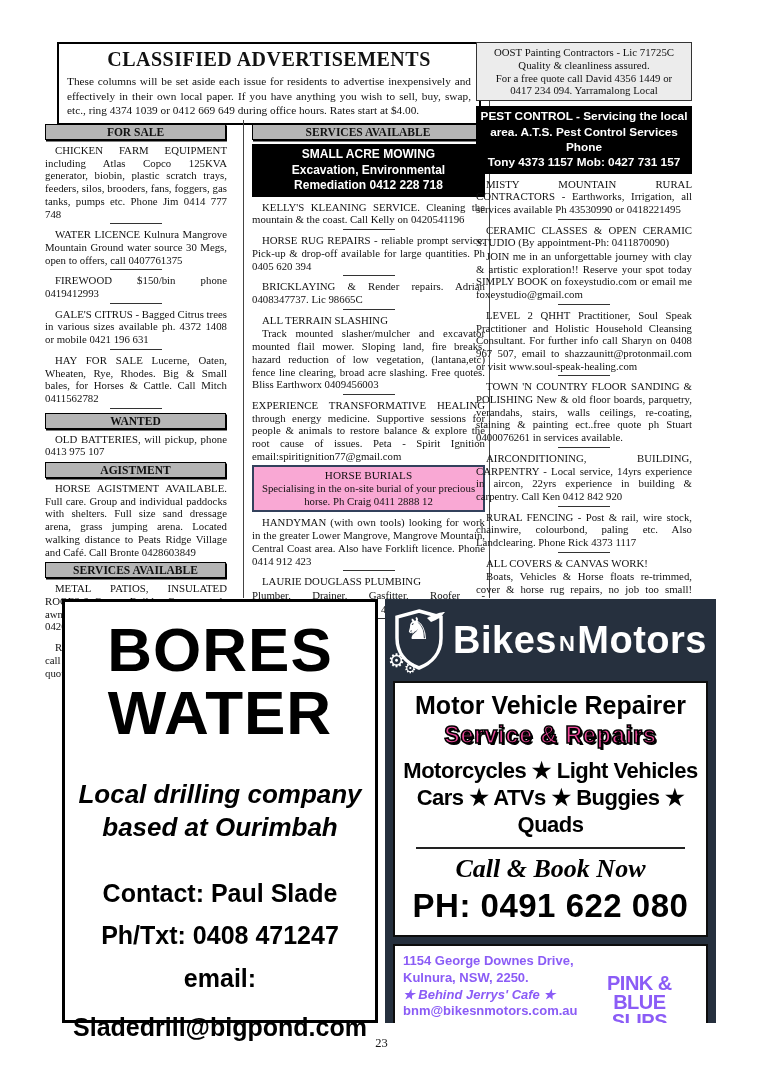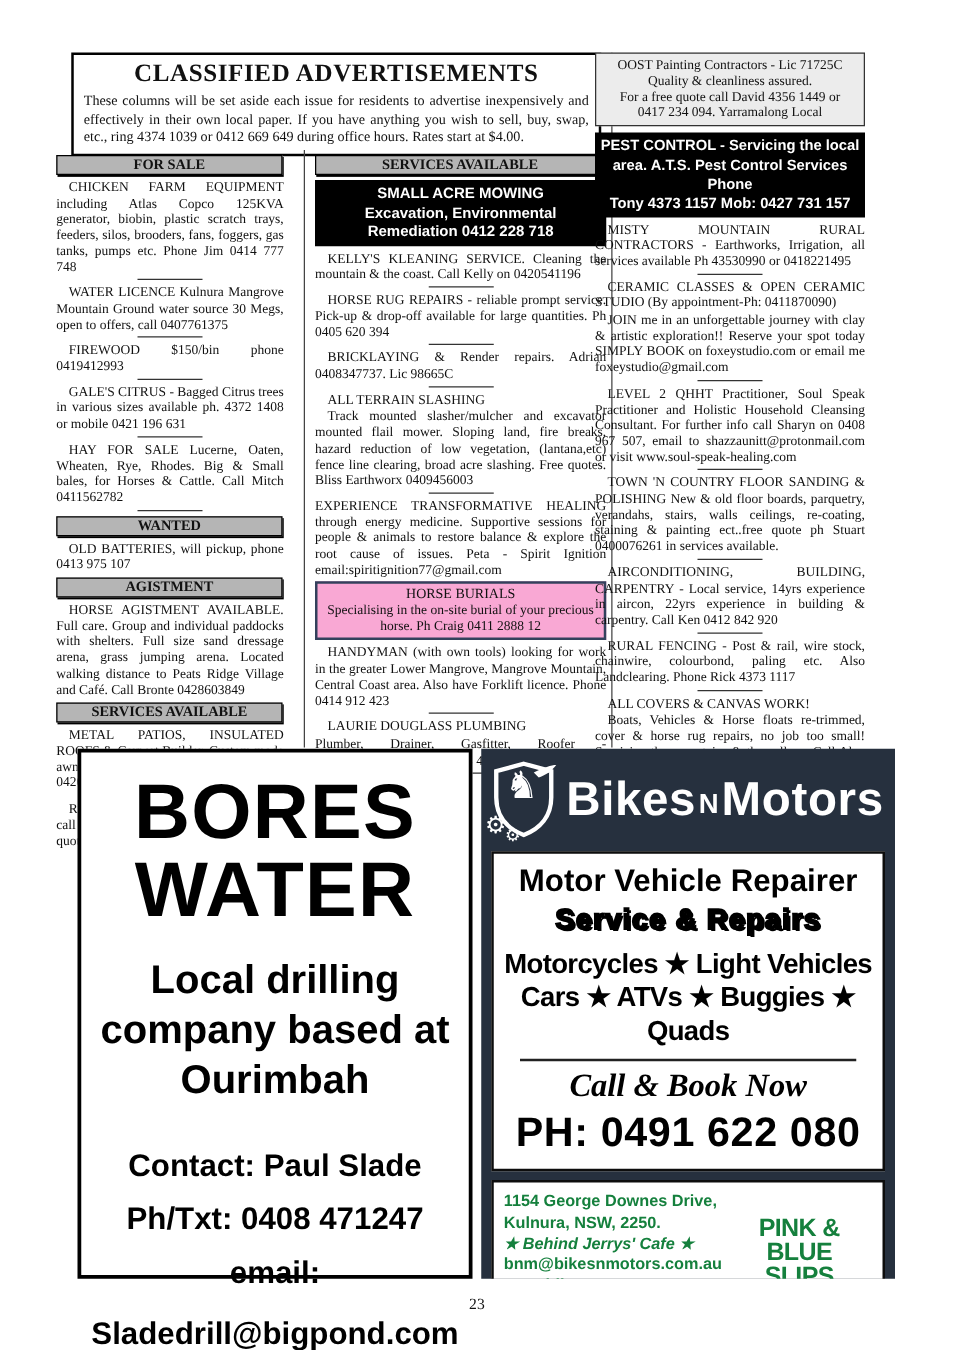--- a/index.html
+++ b/index.html
@@ -37,47 +37,47 @@
             line-height:12.8px;padding:3px 2px;margin:0 0 5px;}
   .burial-box{border:2px solid #33415c;background:#f9a8d4;text-align:center;font-size:10.8px;
               line-height:13px;padding:2px 3px;margin:3px 0 4px;}
   .burial-title{font-weight:normal;font-size:11.2px;}
 
   
   .water-ad{position:absolute;left:62px;top:599px;width:316px;height:424px;border:3px solid #000;
             box-sizing:border-box;background:#fff;text-align:center;
             font-family:"Liberation Sans",sans-serif;color:#000;}
   .wb-title{font-size:62px;font-weight:800;line-height:1.02;letter-spacing:1px;margin-top:16px;}
-  .wb-sub{font-size:32px;font-weight:bold;line-height:1.25;margin-top:19px;}
+  .wb-sub{font-size:26px;font-weight:bold;line-height:1.25;margin-top:34px;font-style:italic;}
   .wb-contact{font-size:25px;font-weight:bold;margin-top:36px;}
   .wb-phone{font-size:25px;font-weight:bold;margin-top:13px;}
   .wb-email-label{font-size:25px;font-weight:bold;margin-top:14px;}
   .wb-email{font-size:25px;font-weight:bold;margin-top:20px;}
 
   
   .bikes-ad{position:absolute;left:385px;top:599px;width:331px;height:424px;background:#26303e;
             box-sizing:border-box;overflow:hidden;font-family:"Liberation Sans",sans-serif;}
   .bn-header{height:82px;display:flex;align-items:center;gap:6px;padding:0 6px;color:#fff;}
   .bn-logo{position:relative;width:56px;height:64px;flex:0 0 auto;}
   .bn-logo .horse{position:absolute;left:13px;top:6px;font-size:30px;color:#fff;line-height:1;}
   .bn-logo .gear-big{position:absolute;left:-3px;bottom:2px;font-size:19px;color:#fff;line-height:1;}
   .bn-logo .gear-small{position:absolute;left:13px;bottom:-3px;font-size:14px;color:#fff;line-height:1;}
   .bn-brand{font-weight:bold;font-size:38px;letter-spacing:.5px;white-space:nowrap;}
   .bn-brand .n-small{font-size:22px;vertical-align:2px;padding:0 2px;}
   .bn-panel{margin:0 8px;background:#fff;border:2px solid #0d0d0d;text-align:center;
             padding:8px 3px 10px;color:#000;}
   .bn-heading{font-size:25px;font-weight:bold;}
-  .bn-subheading{font-size:23px;font-weight:bold;color:#000000;letter-spacing:1px;
+  .bn-subheading{font-size:23px;font-weight:bold;color:#ec4899;letter-spacing:1px;
                  -webkit-text-stroke:1.6px #000;text-shadow:2px 2px 0 #000;margin-top:2px;}
   .bn-vehicles{font-size:22px;font-weight:bold;line-height:1.22;margin-top:9px;letter-spacing:-.5px;}
   .bn-rule{width:88%;border:none;border-top:2px solid #222;margin:9px auto 5px;}
   .bn-call{font-family:"Liberation Serif",serif;font-style:italic;font-weight:bold;font-size:26px;}
   .bn-phone{font-size:33px;font-weight:bold;margin-top:3px;letter-spacing:.5px;}
   .bn-footer{margin:7px 8px 0;background:#fff;border:2px solid #0d0d0d;display:flex;
-             padding:7px 6px 8px;color:#15803d;}
+             padding:7px 6px 8px;color:#8b5cf6;}
   .bn-addr{flex:1.45;font-size:13px;font-weight:bold;line-height:1.28;text-align:left;padding-left:2px;}
   .bn-addr .cafe{font-style:italic;font-weight:600;}
   .bn-right{flex:1;text-align:center;padding-top:1px;margin-top:20px;}
   .slips{font-size:20px;font-weight:900;line-height:.95;letter-spacing:-.5px;}
 
   .page-num{position:absolute;left:0;right:0;top:1036px;text-align:center;font-size:12.5px;}
 </style>
 </head>
 <body>
 

